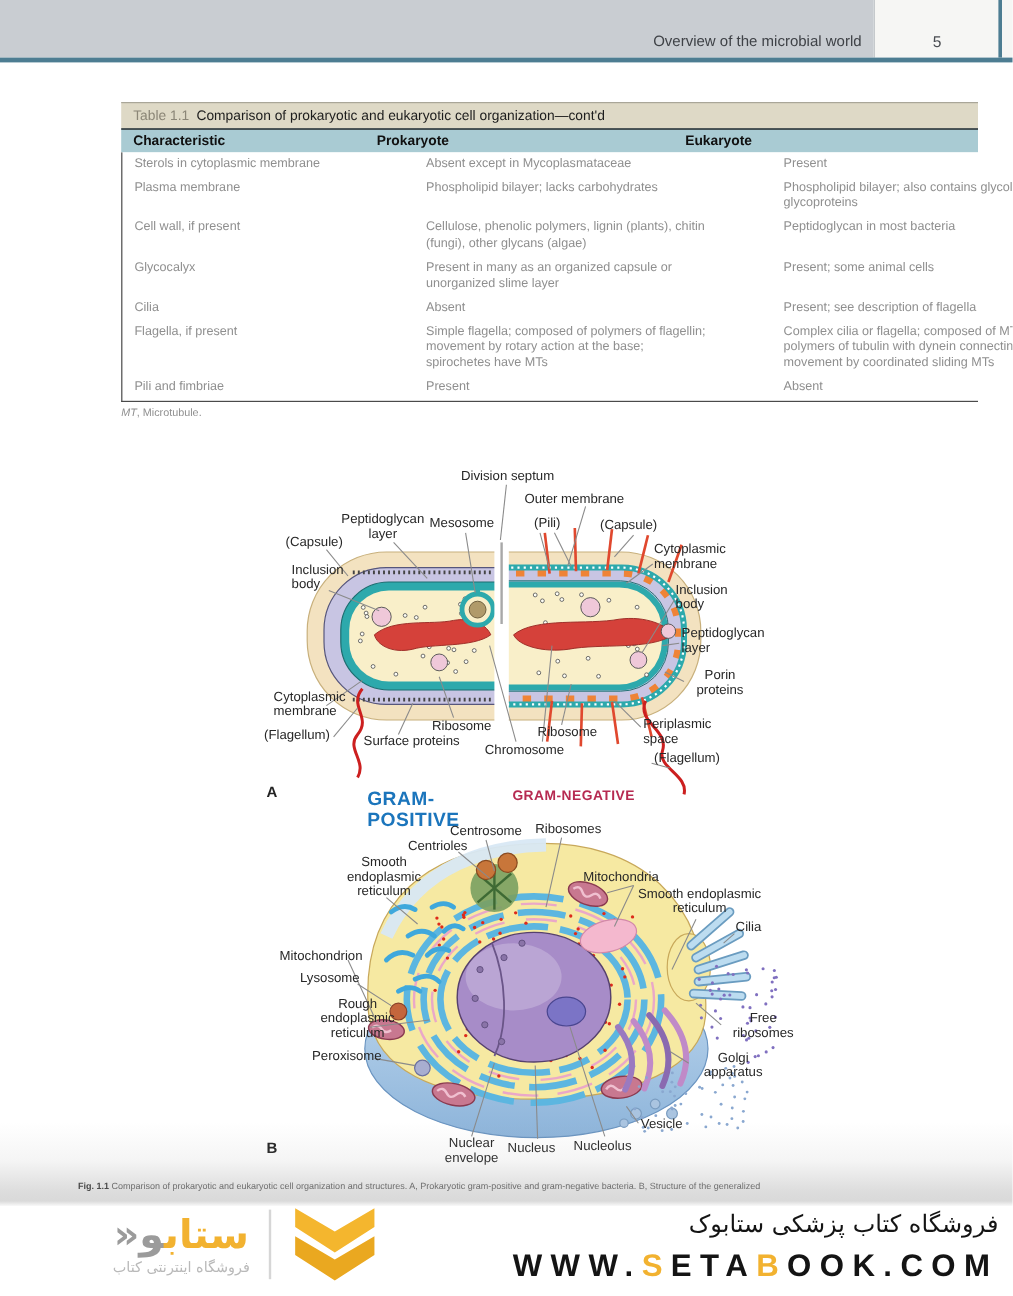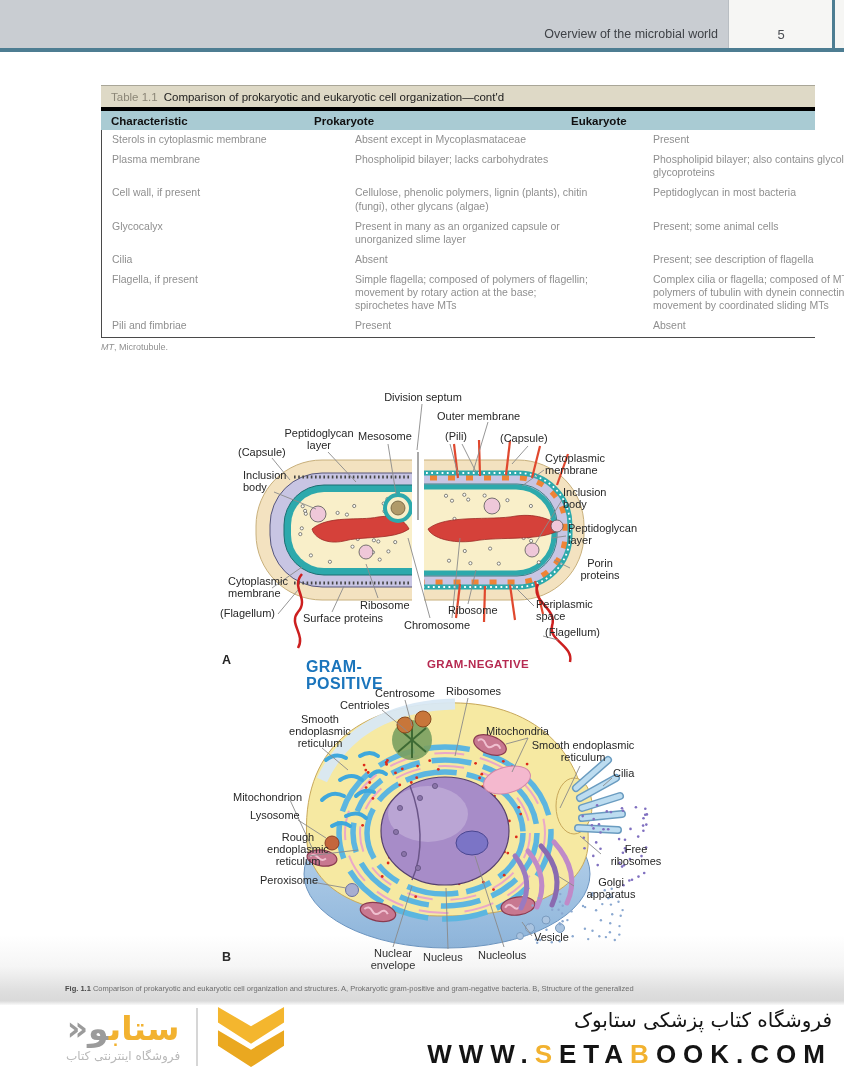--- a/index.html
+++ b/index.html
@@ -13,21 +13,21 @@
               border-left:1px solid #b9bec3;}
   .hdr-num{position:absolute;left:0;top:0;width:104px;height:48px;display:flex;
            align-items:flex-end;justify-content:center;font-size:13px;color:#4a4d52;padding-bottom:6px;box-sizing:border-box;}
   .hdr-vline{position:absolute;left:832px;top:0;width:3px;height:48px;background:#4d7d92;}
   .hdr-rule{position:absolute;left:0;top:48px;width:844px;height:4px;background:#4d7d92;}
   
   .tbl{position:absolute;left:65px;top:85px;width:714px;font-size:10.5px;color:#8f8f8f;margin-left:36px;}
   .tbl-title{background:#ded9c6;border-top:1px solid #a9a698;padding:5px 10px 4px 10px;
              font-size:11.5px;color:#1d1d1d;}
   .tbl-title .pfx{color:#8b8677;padding-right:6px;}
-  .tbl-head{background:#a9cbd3;border-top:4px solid #000000;display:grid;
+  .tbl-head{background:#a9cbd3;border-top:1px solid #000000;display:grid;
             grid-template-columns:203px 257px 254px;font-weight:bold;font-size:11.5px;color:#101010;}
   .tbl-head>div{padding:4px 10px 3px 10px;box-sizing:border-box;}
   .tbl-body{border-left:1px solid #4a4a4a;border-bottom:1px solid #4a4a4a;background:#ffffff;}
   .tbl-row{display:grid;grid-template-columns:202px 257px 254px;gap:41px;}
   .tbl-row>div{padding:3px 10px 4px 10px;line-height:1.25;box-sizing:border-box;}
   .tbl-foot{padding-top:4px;font-size:9px;color:#8f8f8f;}
   .tbl-foot i{font-style:italic;}
   
   .fig{position:absolute;left:60px;top:388px;width:724px;height:592px;}
   .fig svg{position:absolute;left:0;top:0;}
@@ -606,21 +606,21 @@
     <div class="lbl" style="left:363px;top:564px;width:52px">Nucleus</div>
     <div class="lbl" style="left:418px;top:562px;width:60px">Nucleolus</div>
   </div>
 
   <div class="fade"></div>
   <div class="caption">
     <b>Fig. 1.1</b><span> Comparison of prokaryotic and eukaryotic cell organization and structures. A, Prokaryotic gram-positive and gram-negative bacteria. B, Structure of the generalized</span>
   </div>
 
   <div class="foot-left">
-    <div style="text-align:center;">
+    <div style="text-align:center;margin-left:28px;">
       <div class="wordmark"><span class="wm-y">ستاب</span><span class="wm-g">و</span><span class="wm-g">«</span></div>
       <div class="logo-sub">فروشگاه اینترنتی کتاب</div>
     </div>
     <div class="logo-div"></div>
     <svg width="78" height="68" viewBox="0 0 80 70">
       <path d="M6,4 L40,24 L74,4 L74,20 L40,42 L6,20 Z" fill="#f4b62e"></path>
       <path d="M6,28 L40,48 L74,28 L74,44 L40,66 L6,44 Z" fill="#eaa820"></path>
     </svg>
   </div>
   <div class="foot-right">

